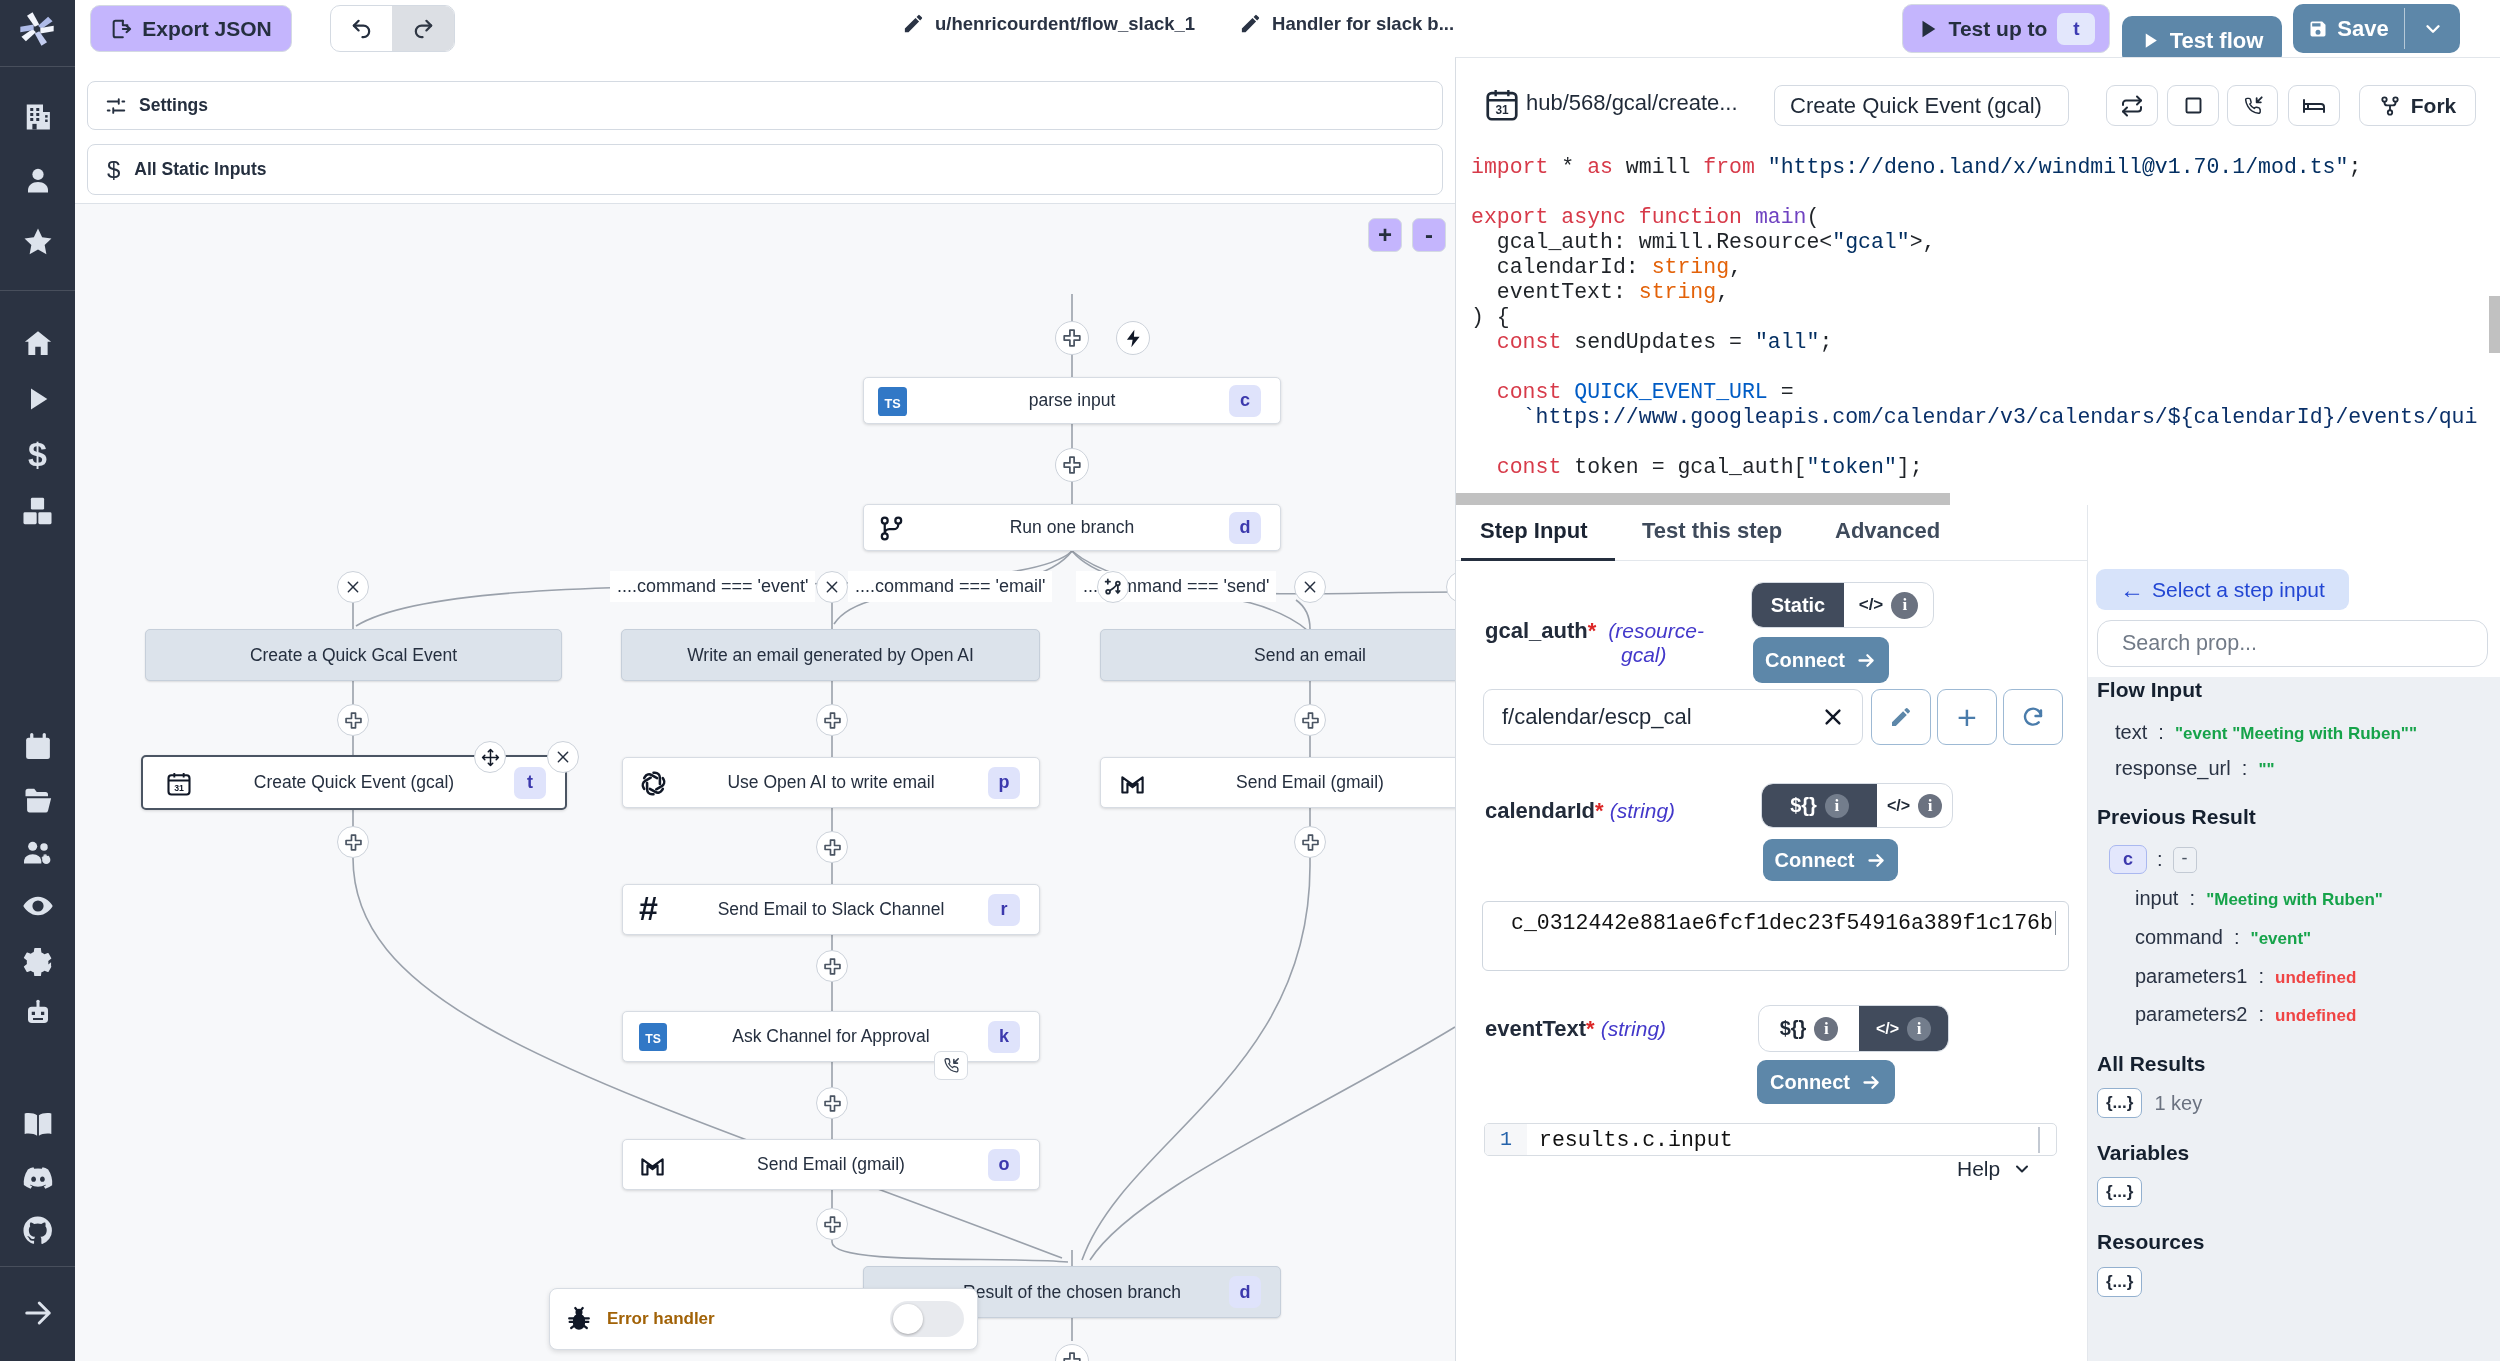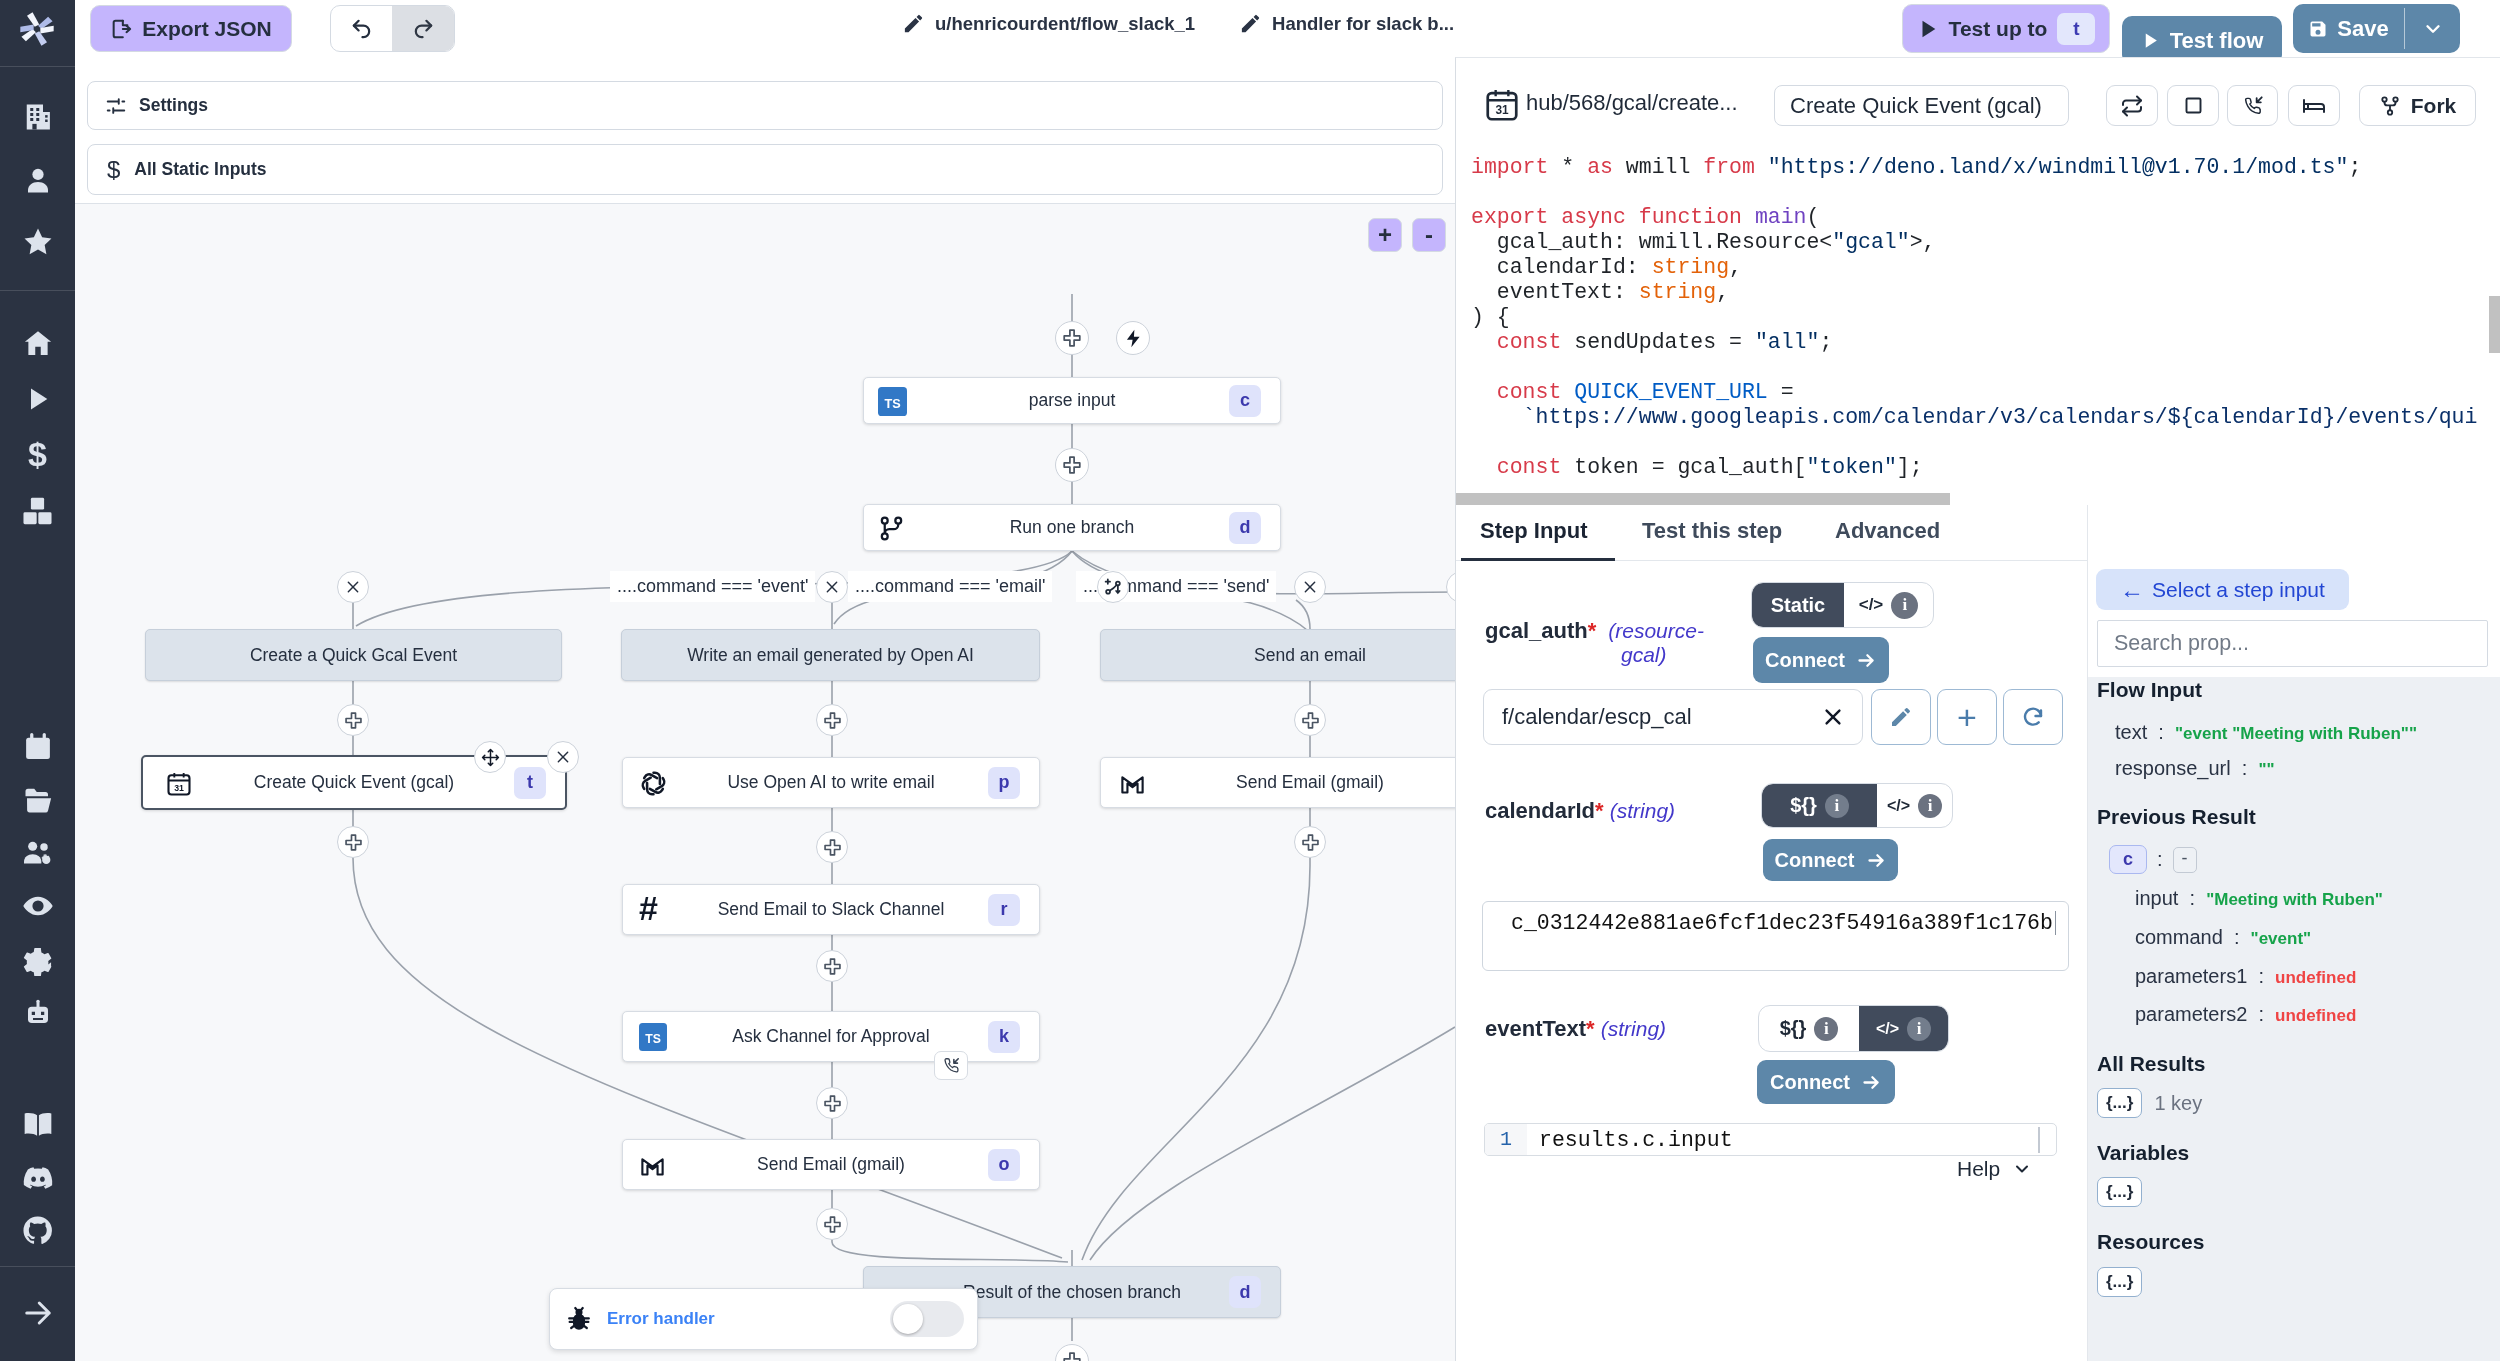--- a/index.html
+++ b/index.html
@@ -254,21 +254,21 @@
       <svg width="22" height="22" viewBox="0 0 24 24" stroke="#4a5462" stroke-width="1.9" fill="none">
           <path d="M9.7 3.5h4.6v6.2h6.2v4.6h-6.2v6.2H9.7v-6.2H3.5V9.7h6.2z" stroke-linejoin="round"></path>
         </svg>
     </div>
     <div class="abs" style="left:474px;top:1084px;width:429px;height:62px;background:#fff;border:1px solid #d7dce3;border-radius:8px;box-shadow:0 2px 5px rgba(0,0,0,.12);display:flex;align-items:center">
       <svg style="margin-left:15px" width="28" height="28" viewBox="0 0 24 24" fill="none" stroke="#111827" stroke-width="1.9" stroke-linecap="round">
           <path d="M12 8.5a4.2 4.2 0 014.2 4.2V16a4.2 4.2 0 01-8.4 0v-3.3A4.2 4.2 0 0112 8.5z" fill="#111827"></path>
           <circle cx="12" cy="6.2" r="2.1" fill="#111827"></circle>
           <path d="M7.8 11.5H3.6M7.8 14.5H4M8.3 17.5l-3 2.2M16.2 11.5h4.2M16.2 14.5H20M15.7 17.5l3 2.2M10.4 4.5L8.8 2.6M13.6 4.5l1.6-1.9"></path>
         </svg>
-      <span style="margin-left:14px;font-size:17px;font-weight:700;color:#3b82f6">Error handler</span>
+      <span style="margin-left:14px;font-size:17px;font-weight:700;color:#a16207">Error handler</span>
       <div style="position:absolute;right:13px;width:74px;height:36px;background:#e8eaee;border-radius:18px">
         <div style="position:absolute;left:3px;top:3px;width:30px;height:30px;background:#fff;border-radius:50%;box-shadow:0 1px 3px rgba(0,0,0,.3)"></div>
       </div>
     </div>
     <div class="abs btn" style="left:1293px;top:14px;width:34px;height:34px;border-radius:7px;font-size:24px">+</div>
     <div class="abs btn" style="left:1337px;top:14px;width:34px;height:34px;border-radius:7px;font-size:24px">-</div>
   </div>
   <div class="abs" id="sidebar">
     <svg class="abs" style="left:17px;top:9px" width="40" height="40" viewBox="0 0 36 36">
       <g transform="translate(18,18)">
@@ -579,21 +579,21 @@
     </div>
     <div class="abs" style="left:501px;top:1099px;font-size:21px;color:#1f2937;display:flex;align-items:center;gap:12px">
         <span style="">Help</span>
       <svg width="20" height="20" viewBox="0 0 24 24" fill="none" stroke="#1f2937" stroke-width="2.4" stroke-linecap="round" stroke-linejoin="round">
           <path d="M6 9l6 6 6-6"></path>
         </svg>
     </div>
 
     <div class="abs" style="left:631px;top:447px;width:414px;height:857px;background:#fff;border-left:1px solid #e3e7ec"></div>
     <div class="abs" style="left:640px;top:511px;width:253px;height:41px;background:#d7e3fa;border-radius:9px;display:flex;align-items:center;justify-content:center;font-size:21px;font-weight:500;color:#2246d3"><span style="font-size:24px;margin-right:8px">←</span> Select a step input</div>
-    <div class="abs" style="left:641px;top:562px;width:391px;height:47px;border:1px solid #d4dae2;border-radius:2px;background:#fff;display:flex;align-items:center;padding-left:16px;font-size:21.5px;color:#717a87">Search prop...</div>
+    <div class="abs" style="left:641px;top:562px;width:391px;height:47px;border:1px solid #d4dae2;border-radius:14px;background:#fff;display:flex;align-items:center;padding-left:24px;font-size:21.5px;color:#717a87">Search prop...</div>
     <div class="abs" style="left:632px;top:619px;width:413px;height:685px;background:#edf0f4"></div>
     <div class="abs" style="left:641px;top:620px;font-size:21px;font-weight:700;color:#15202f">Flow Input</div>
     <div class="abs pickkey" style="left:659px;top:663px">text&nbsp; : &nbsp;<span class="pickval">"event "Meeting with Ruben""</span></div>
     <div class="abs pickkey" style="left:659px;top:699px">response_url&nbsp; : &nbsp;<span class="pickval">""</span></div>
     <div class="abs" style="left:641px;top:747px;font-size:21px;font-weight:700;color:#15202f">Previous Result</div>
     <div class="abs" style="left:653px;top:787px;display:flex;align-items:center;gap:10px">
       <span style="border:1px solid #aab8f0;background:#e3e7fc;color:#3c39ad;font-weight:700;font-size:18px;border-radius:7px;padding:3px 13px">c</span>
       <span style="font-size:20px;color:#2a3344">:</span>
       <span style="border:1px solid #c3cad4;background:#eef1f5;color:#4b5563;font-size:18px;border-radius:5px;padding:0px 8px 3px">-</span>
     </div>

